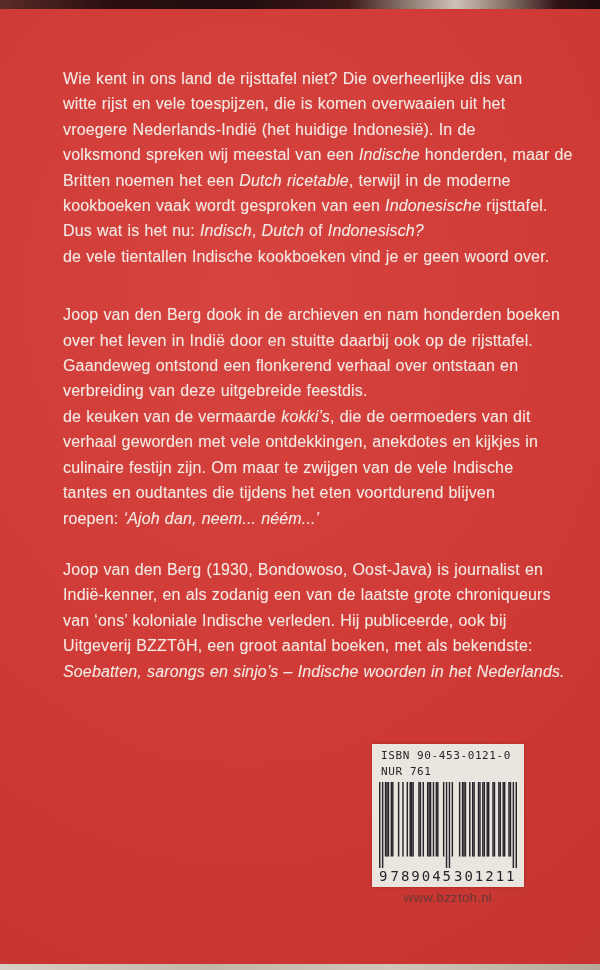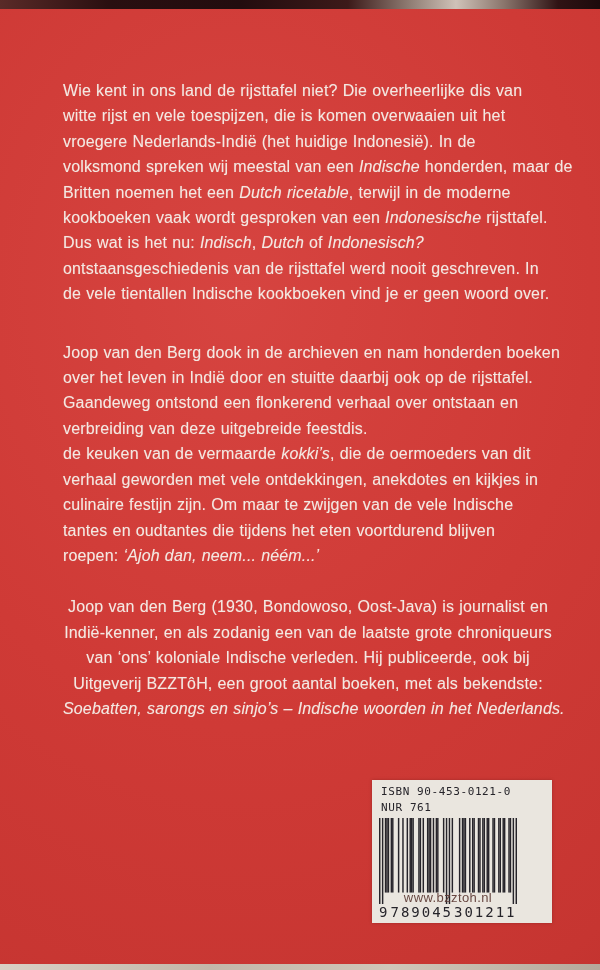--- a/index.html
+++ b/index.html
@@ -19,40 +19,40 @@
       #5a2b28 0%, #2a0f10 18%, #220c0e 40%, #3c1a19 58%,
       #8d7a71 68%, #cfc2b8 76%, #8a756c 84%, #2f1314 93%, #1d0a0b 100%);
   }
   .bottom-edge {
     position: absolute; bottom: 0; left: 0; right: 0; height: 6px;
     background: linear-gradient(90deg, #d9d0c5, #c3b7a9 35%, #d0c6b9 65%, #b5a99b);
   }
 
   
   .text-block {
-    position: absolute; left: 63px; top: 78px; width: 490px;
+    position: absolute; left: 63px; top: 66px; width: 490px;
   }
   .para { margin: 0 0 33px 0; }
   .para:nth-child(2) { margin-bottom: 26px; }
-  .para:last-child { margin-bottom: 16px; text-align: center; }
+  .para:last-child { margin-bottom: 16px; }
   .line {
     white-space: nowrap;
     font-size: 16px;
     line-height: 25.4px;
     letter-spacing: 0.15px;
     word-spacing: 0.5px;
     color: var(--text-cream, #f3e8e2);
     text-shadow: 0 0 1px rgba(255, 235, 228, 0.35);
   }
   .it { font-style: italic; }
 
   
   .barcode-label {
-    position: absolute; left: 372px; top: 780px;
-    width: 180px; height: 143px;
+    position: absolute; left: 372px; top: 744px;
+    width: 152px; height: 143px;
     background: var(--label-bg, #eae6df);
     box-shadow: 0 0 3px rgba(90, 20, 18, 0.35);
   }
   .bc-isbn, .bc-nur {
     margin-left: 9px;
     font-family: "DejaVu Sans Mono", monospace;
     font-size: 11px;
     line-height: 16px;
     letter-spacing: 0.6px;
     color: var(--barcode-ink, #26242a);
@@ -94,21 +94,20 @@
 
   <div class="text-block" id="paragraphs">
       <div class="para">
         <div class="line"><span>Wie kent in ons land de rijsttafel niet? Die overheerlijke dis van</span></div>
         <div class="line"><span>witte rijst en vele toespijzen, die is komen overwaaien uit het</span></div>
         <div class="line"><span>vroegere Nederlands-Indië (het huidige Indonesië). In de</span></div>
         <div class="line"><span>volksmond spreken wij meestal van een </span><span class="it">Indische</span><span> honderden, maar de</span></div>
         <div class="line"><span>Britten noemen het een </span><span class="it">Dutch ricetable</span><span>, terwijl in de moderne</span></div>
         <div class="line"><span>kookboeken vaak wordt gesproken van een </span><span class="it">Indonesische</span><span> rijsttafel.</span></div>
         <div class="line"><span>Dus wat is het nu: </span><span class="it">Indisch</span><span>, </span><span class="it">Dutch</span><span> of </span><span class="it">Indonesisch?</span></div>
-        <div class="line"><span>ontstaansgeschiedenis van de rijsttafel werd nooit geschreven. In</span></div>
         <div class="line"><span>de vele tientallen Indische kookboeken vind je er geen woord over.</span></div>
       </div>
       <div class="para">
         <div class="line"><span>Joop van den Berg dook in de archieven en nam honderden boeken</span></div>
         <div class="line"><span>over het leven in Indië door en stuitte daarbij ook op de rijsttafel.</span></div>
         <div class="line"><span>Gaandeweg ontstond een flonkerend verhaal over ontstaan en</span></div>
         <div class="line"><span>verbreiding van deze uitgebreide feestdis.</span></div>
         <div class="line"><span>de keuken van de vermaarde </span><span class="it">kokki’s</span><span>, die de oermoeders van dit</span></div>
         <div class="line"><span>verhaal geworden met vele ontdekkingen, anekdotes en kijkjes in</span></div>
         <div class="line"><span>culinaire festijn zijn. Om maar te zwijgen van de vele Indische</span></div>

